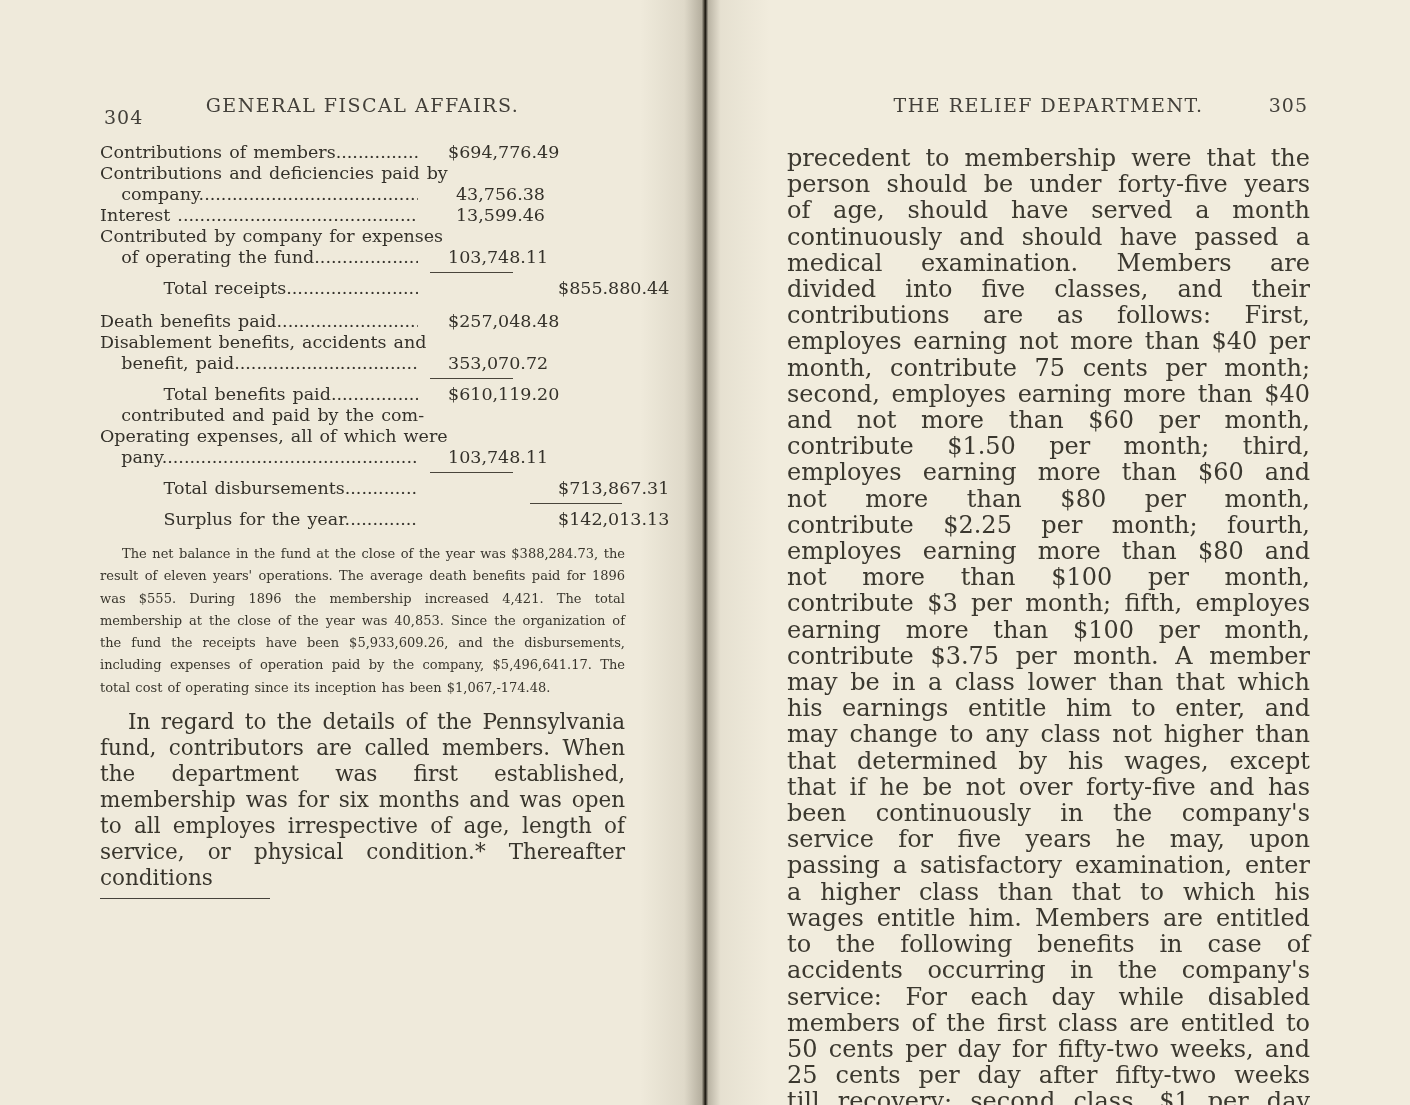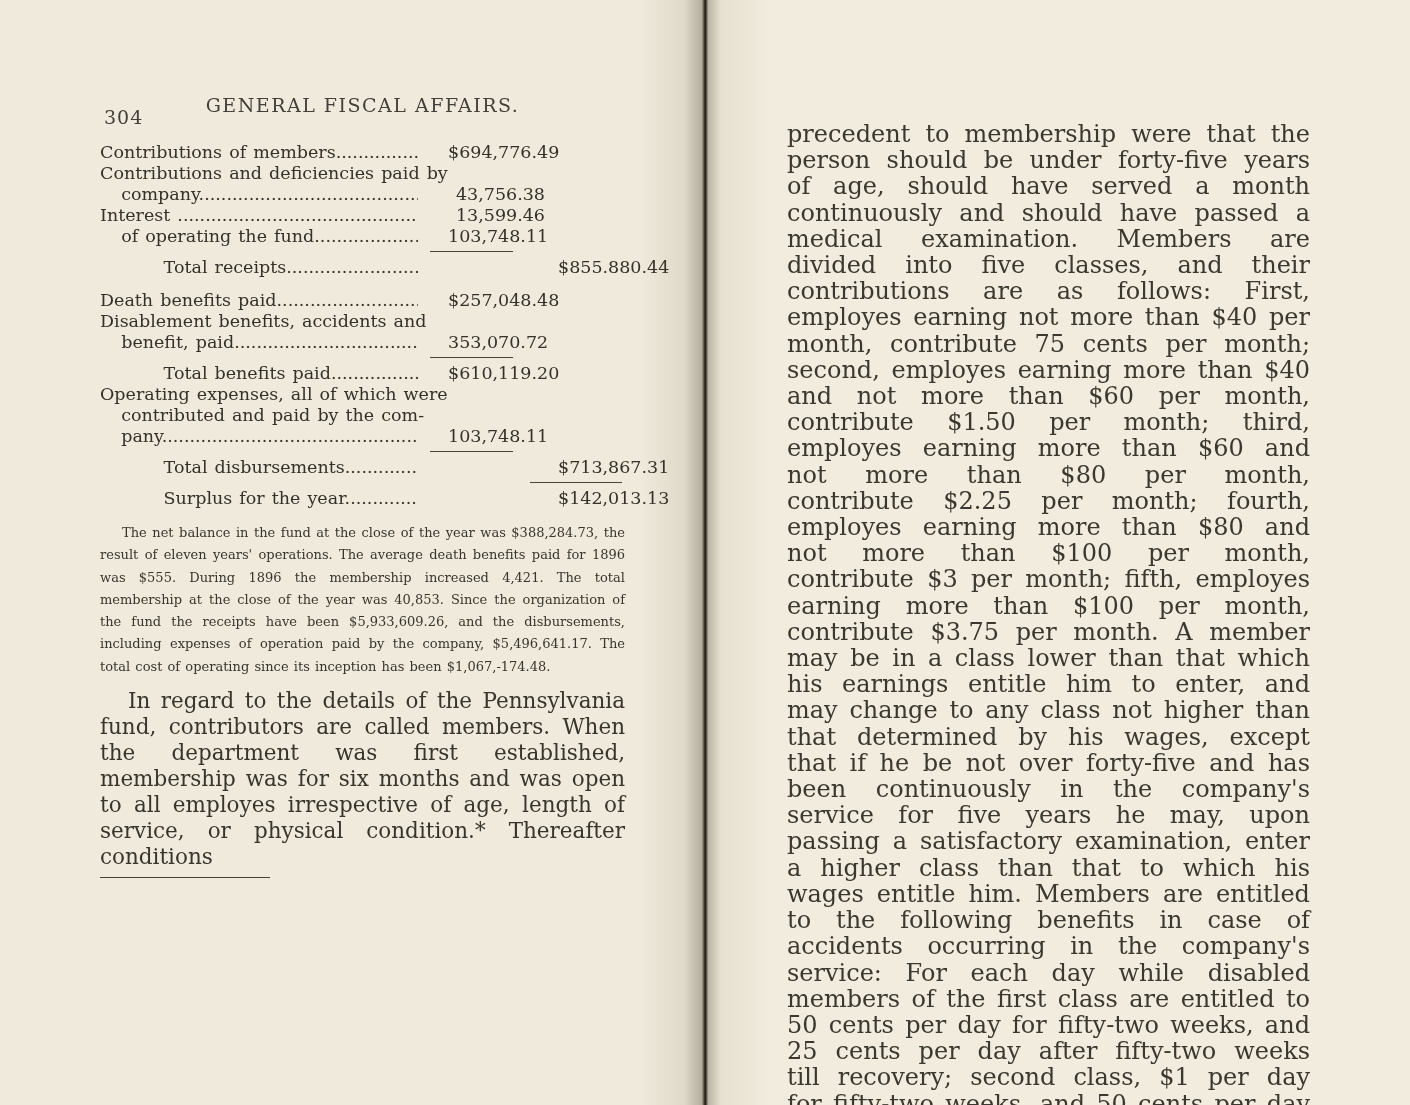--- a/index.html
+++ b/index.html
@@ -94,20 +94,23 @@
         <span class="fin-label">Contributions and deficiencies paid by</span>
       </div>
       <div class="fin-row">
         <span class="fin-label">   company.....................................................</span>
         <span class="amt amt-inner">43,756.38</span>
       </div>
       <div class="fin-row">
         <span class="fin-label">Interest .........................................................</span>
         <span class="amt amt-inner">13,599.46</span>
       </div>
+      <div class="fin-row noamt">
+        <span class="fin-label">Contributed by company for expenses</span>
+      </div>
       <div class="fin-row">
         <span class="fin-label">   of operating the fund.................................</span>
         <span class="amt amt-inner">103,748.11</span>
       </div>
       <div class="rule rule-inner"></div>
       <div class="fin-row">
         <span class="fin-label">         Total receipts.......................................</span>
         <span class="amt amt-outer">$855.880.44</span>
       </div>
       <div class="fin-row g12">
@@ -120,24 +123,24 @@
       <div class="fin-row">
         <span class="fin-label">   benefit, paid...............................................</span>
         <span class="amt amt-inner">353,070.72</span>
       </div>
       <div class="rule rule-inner"></div>
       <div class="fin-row">
         <span class="fin-label">         Total benefits paid..............................</span>
         <span class="amt amt-inner">$610,119.20</span>
       </div>
       <div class="fin-row noamt">
-        <span class="fin-label">Operating expenses, all of which were</span>
+        <span class="fin-label">   contributed and paid by the com-</span>
       </div>
       <div class="fin-row noamt">
-        <span class="fin-label">   contributed and paid by the com-</span>
+        <span class="fin-label">Operating expenses, all of which were</span>
       </div>
       <div class="fin-row">
         <span class="fin-label">   pany..........................................................</span>
         <span class="amt amt-inner">103,748.11</span>
       </div>
       <div class="rule rule-inner"></div>
       <div class="fin-row">
         <span class="fin-label">         Total disbursements...........................</span>
         <span class="amt amt-outer">$713,867.31</span>
       </div>
@@ -147,18 +150,22 @@
         <span class="amt amt-outer">$142,013.13</span>
       </div>
     </div>
 
     <p class="para-small">The net balance in the fund at the close of the year was $388,284.73, the result of eleven years' operations. The average death benefits paid for 1896 was $555. During 1896 the membership increased 4,421. The total membership at the close of the year was 40,853. Since the organization of the fund the receipts have been $5,933,609.26, and the disbursements, including expenses of operation paid by the company, $5,496,641.17. The total cost of operating since its inception has been $1,067,-174.48.</p>
     <p class="para-large">In regard to the details of the Pennsylvania fund, contributors are called members. When the department was first established, membership was for six months and was open to all employes irrespective of age, length of service, or physical condition.* Thereafter conditions</p>
     <div class="fnrule"></div>
   </div>
 
   <div class="content-right">
+    <div class="runhead">
+      <span class="runtitle">THE RELIEF DEPARTMENT.</span>
+      <span class="pagenum-right">305</span>
+    </div>
     <p class="body-right">precedent to membership were that the person should be under forty-five years of age, should have served a month continuously and should have passed a medical examination. Members are divided into five classes, and their contributions are as follows: First, employes earning not more than $40 per month, contribute 75 cents per month; second, employes earning more than $40 and not more than $60 per month, contribute $1.50 per month; third, employes earning more than $60 and not more than $80 per month, contribute $2.25 per month; fourth, employes earning more than $80 and not more than $100 per month, contribute $3 per month; fifth, employes earning more than $100 per month, contribute $3.75 per month. A member may be in a class lower than that which his earnings entitle him to enter, and may change to any class not higher than that determined by his wages, except that if he be not over forty-five and has been continuously in the company's service for five years he may, upon passing a satisfactory examination, enter a higher class than that to which his wages entitle him. Members are entitled to the following benefits in case of accidents occurring in the company's service: For each day while disabled members of the first class are entitled to 50 cents per day for fifty-two weeks, and 25 cents per day after fifty-two weeks till recovery; second class, $1 per day for fifty-two weeks, and 50 cents per day after fifty-two weeks till recovery; third</p>
     <div class="signature">20  Vol. 10</div>
   </div>
 
   <div class="gutter"></div>
 </div>
 
 </body></html>

